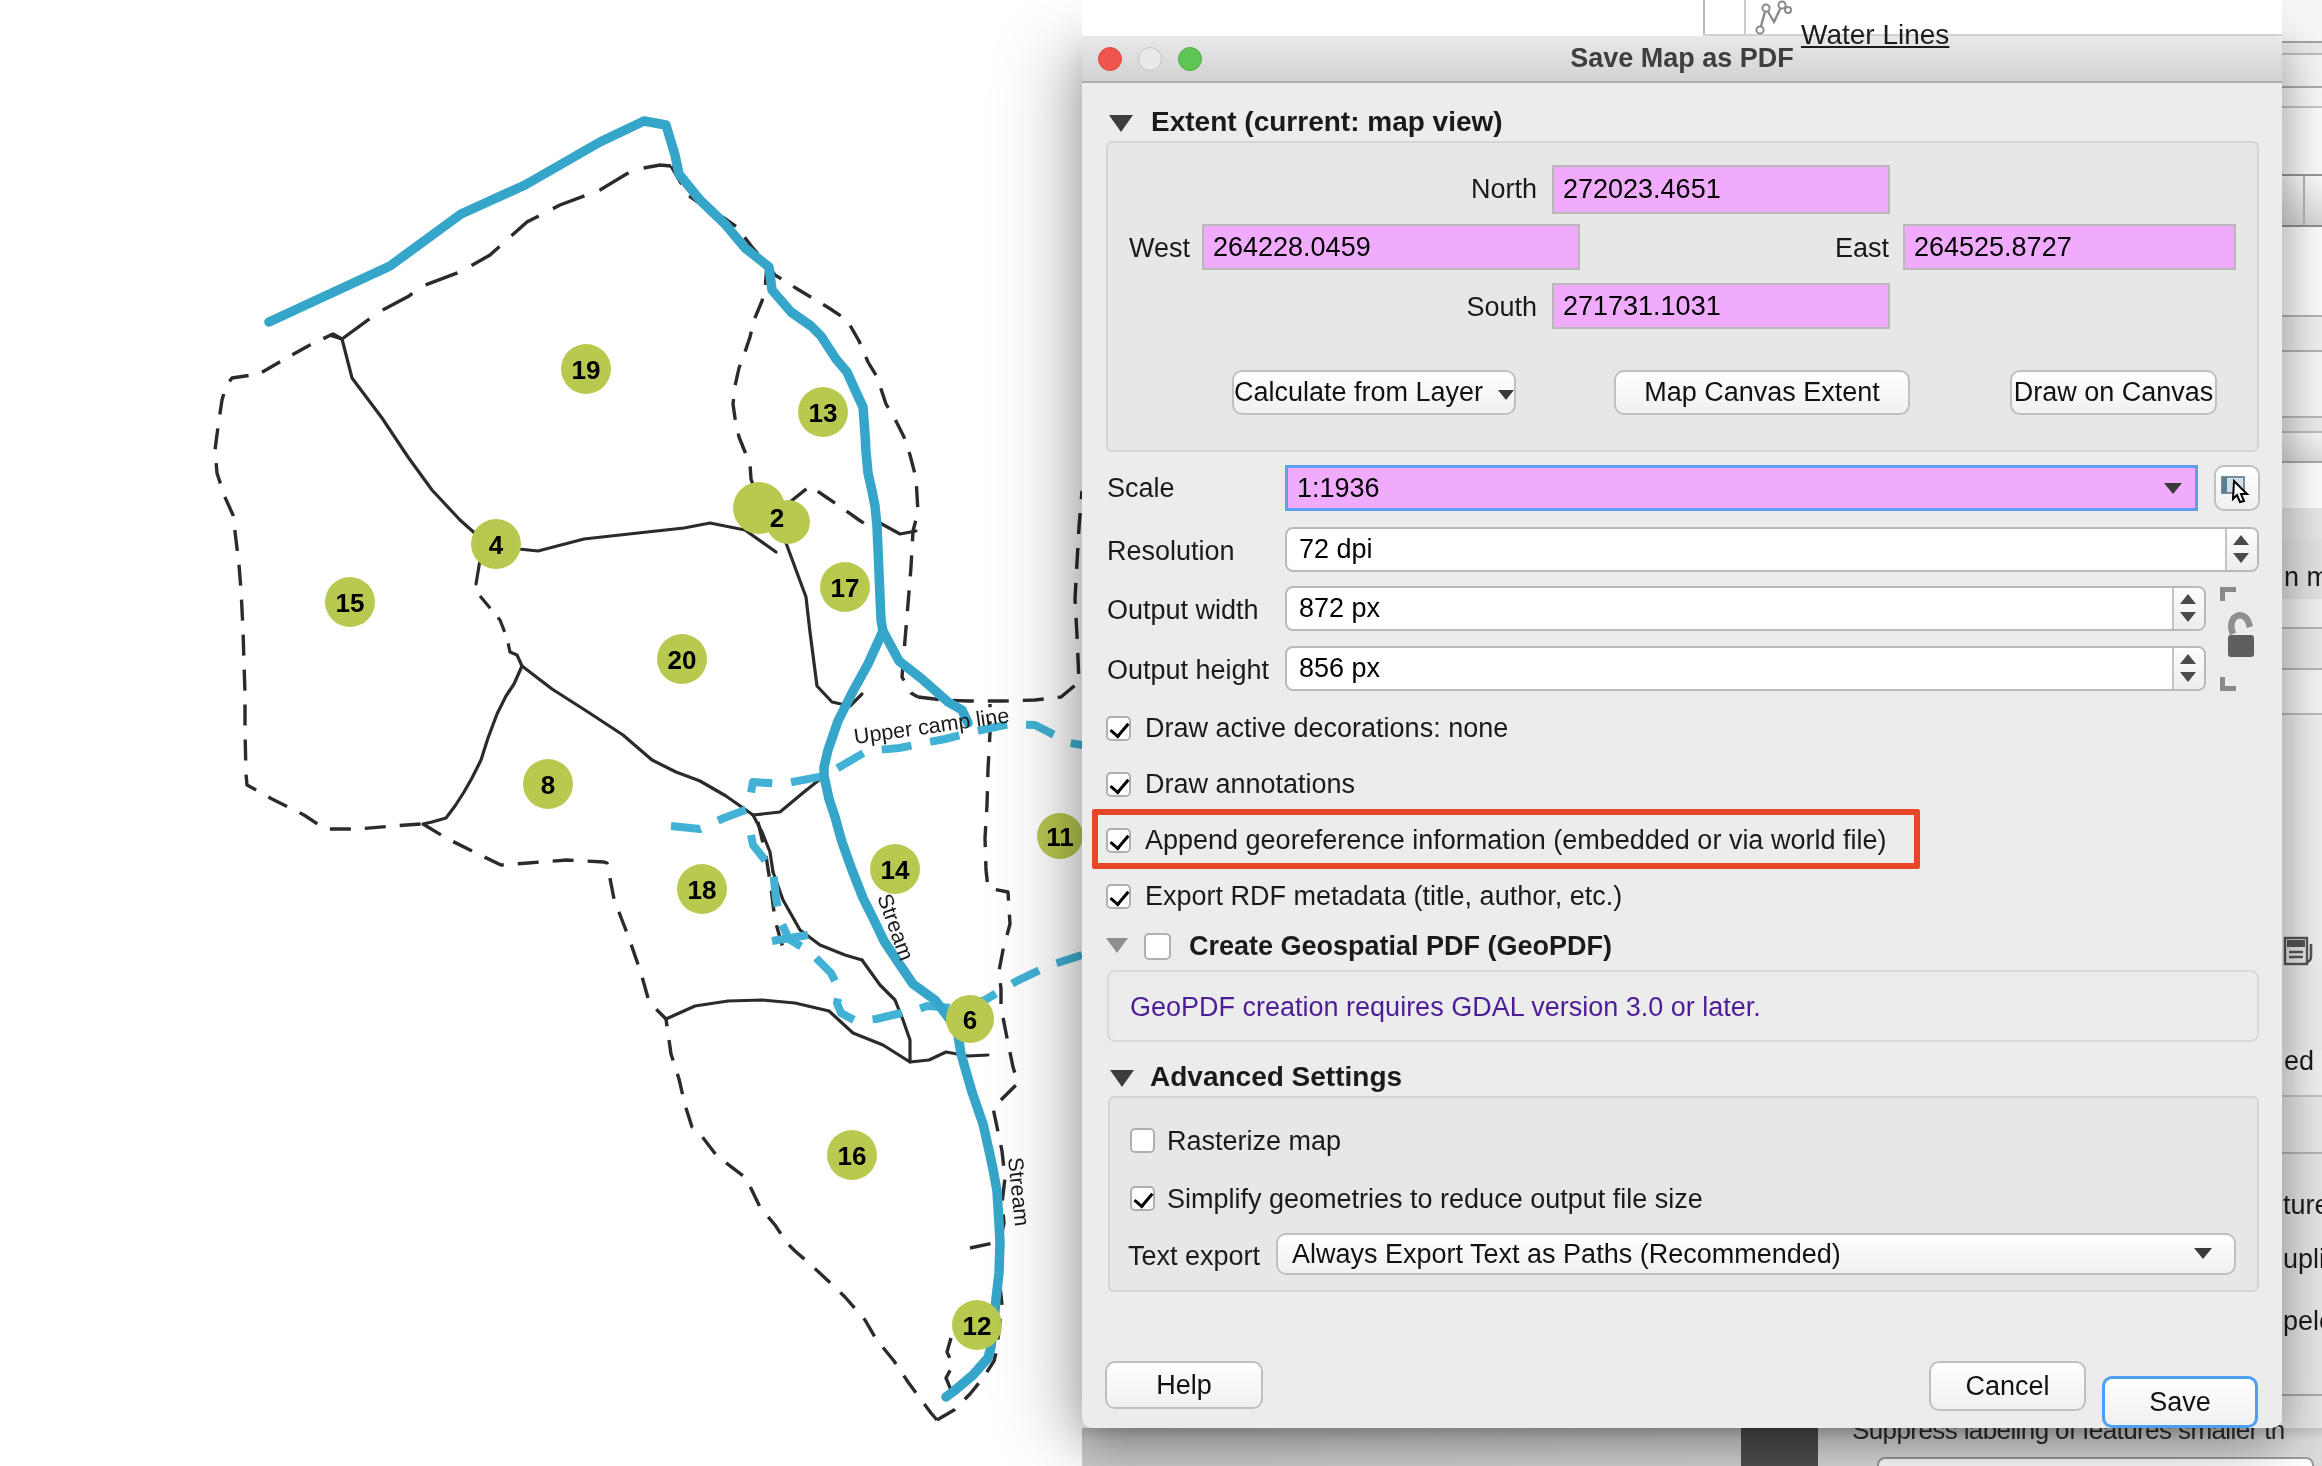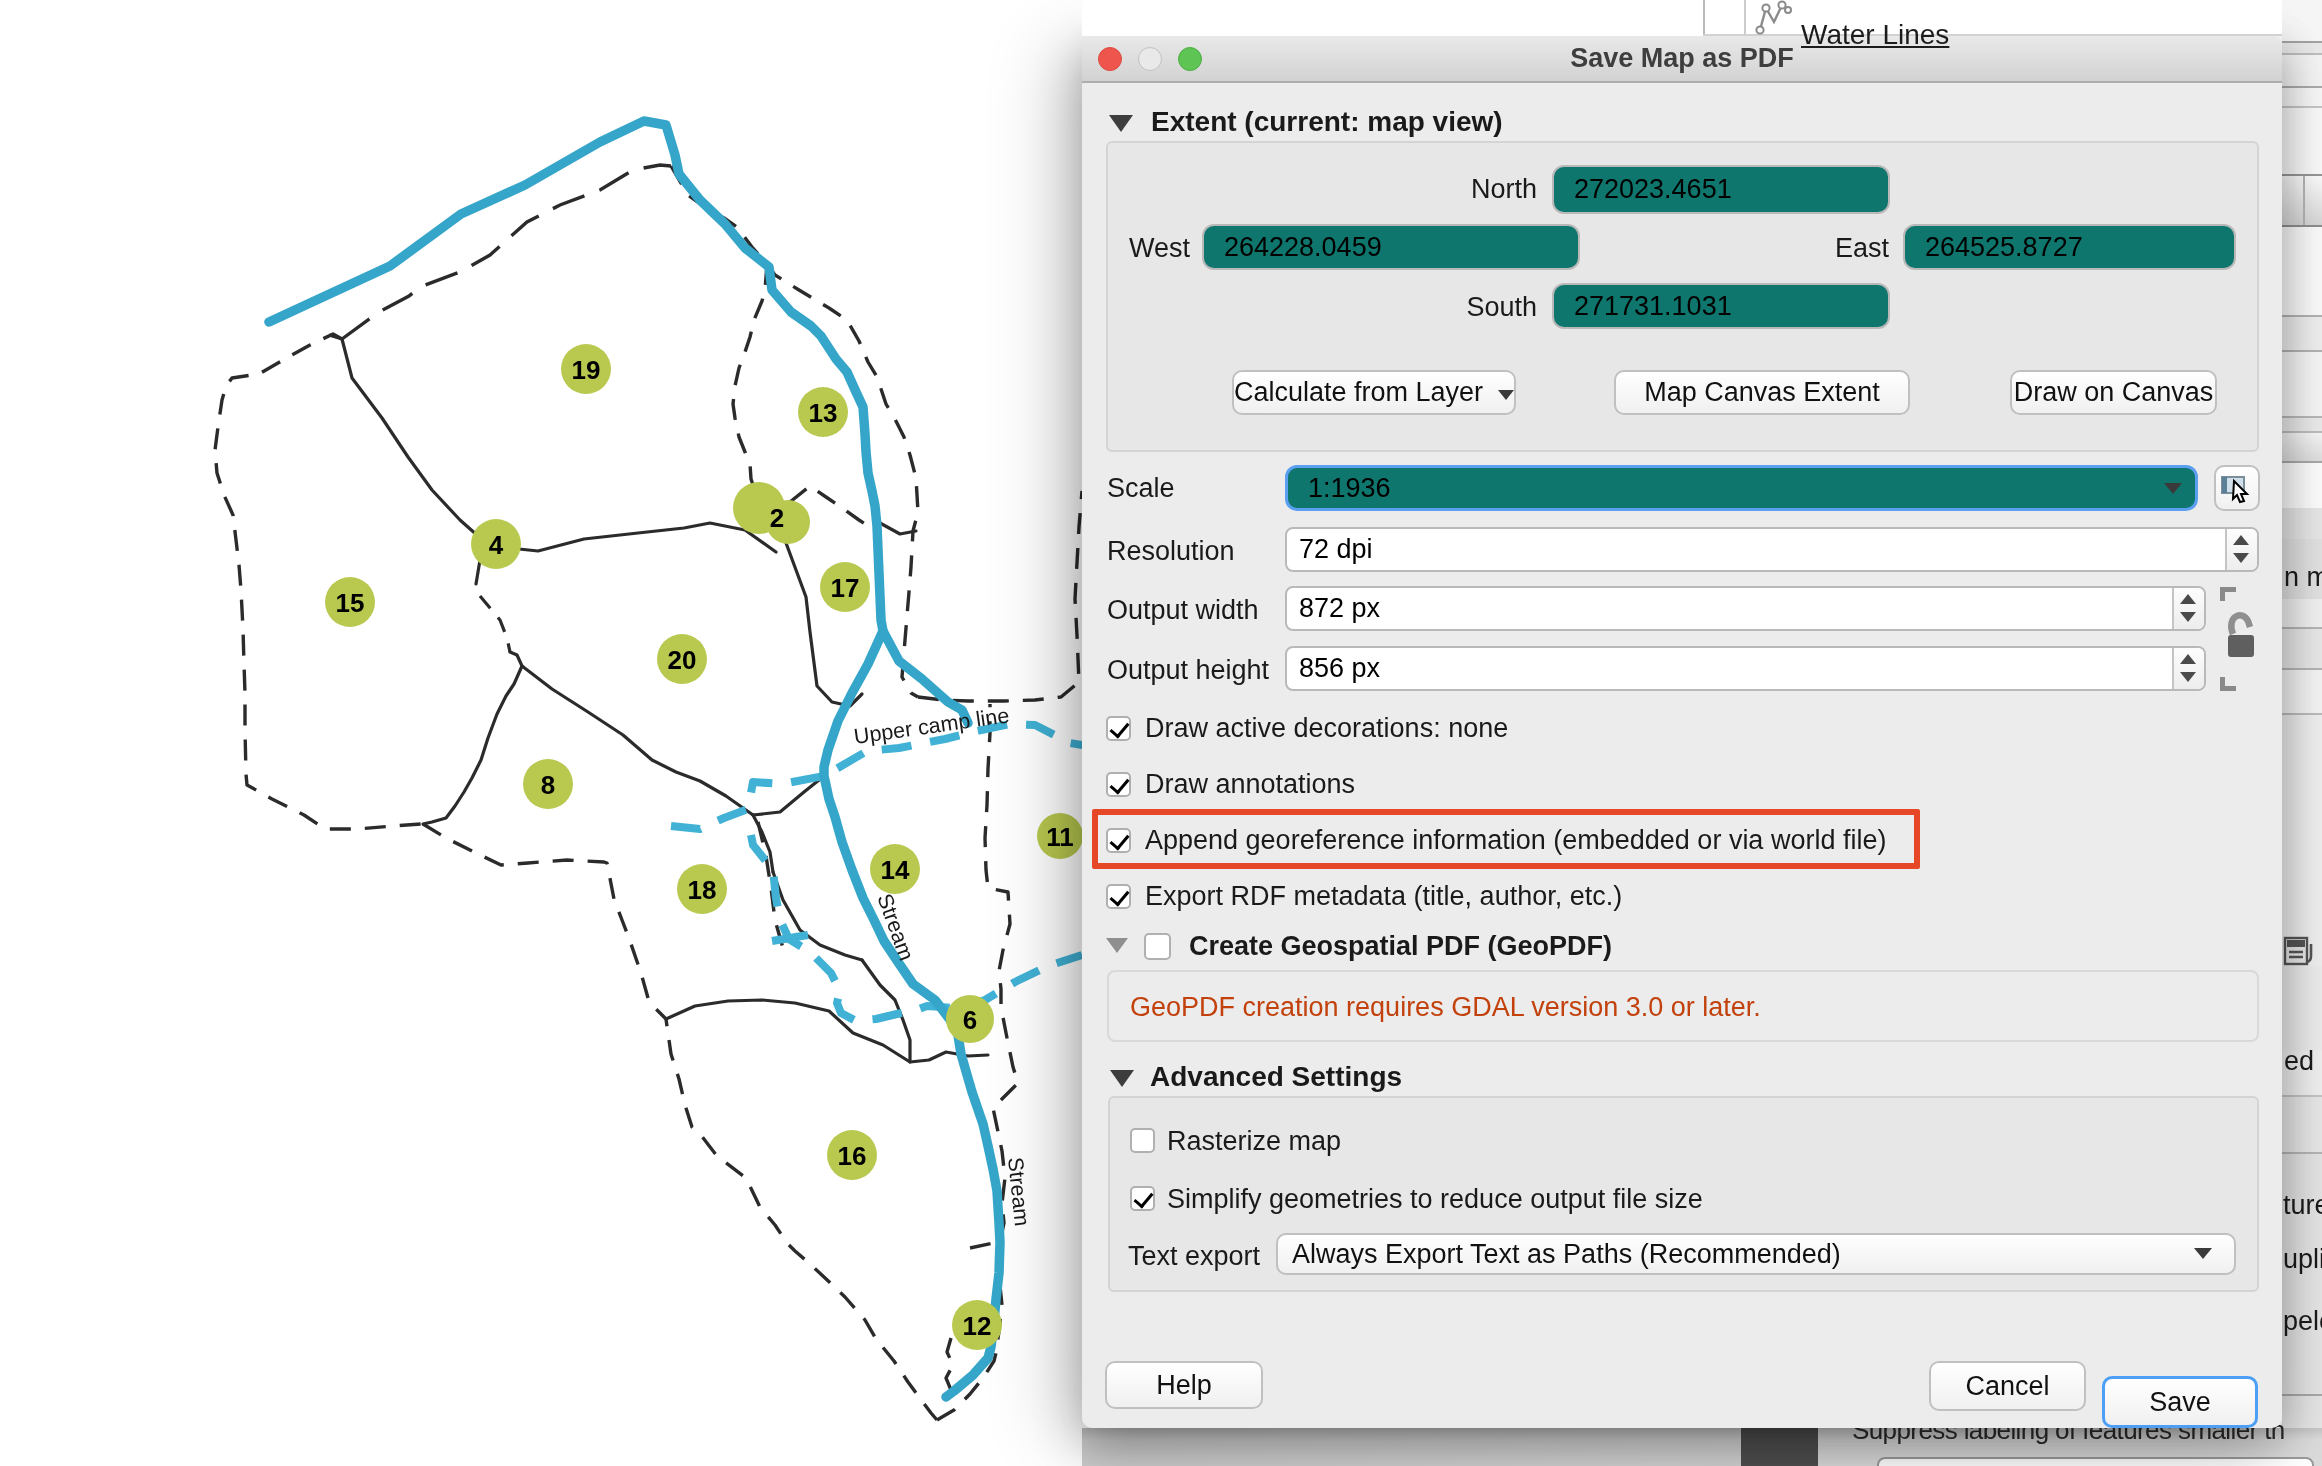--- a/index.html
+++ b/index.html
@@ -11,22 +11,22 @@
      background:#ececec;border-radius:10px;
      box-shadow:0 20px 50px rgba(0,0,0,.22),-28px 10px 70px rgba(0,0,0,.17),10px 6px 36px rgba(0,0,0,.10);}
 #tbar{position:absolute;left:0;top:0;width:100%;height:47px;border-radius:10px 10px 0 0;
       background:linear-gradient(#e9e9e9,#d2d2d2);border-bottom:2px solid #adadad;box-sizing:border-box;}
 #ttl{position:absolute;left:0;top:0;width:100%;height:45px;line-height:45px;text-align:center;
      font-size:27px;font-weight:600;color:#3e3e3e;}
 .tl{position:absolute;top:11px;width:24px;height:24px;border-radius:50%;box-sizing:border-box;}
 .abs{position:absolute;}
 .lbl{position:absolute;font-size:27px;color:#1a1a1a;line-height:36px;white-space:nowrap;}
 .rlbl{text-align:right;}
-.inp{position:absolute;background:#0f766e;border:2px solid #b9b9b9;border-radius:12px;box-sizing:border-box;
-     font-size:27px;color:#000;display:flex;align-items:center;padding-left:20px;white-space:nowrap;}
+.inp{position:absolute;background:#f0abfc;border:2px solid #b9b9b9;border-radius:0;box-sizing:border-box;
+     font-size:27px;color:#000;display:flex;align-items:center;padding-left:9px;white-space:nowrap;}
 .gbox{position:absolute;background:#e7e7e7;border:2px solid #d4d4d4;border-radius:6px;box-sizing:border-box;}
 .btn{position:absolute;background:linear-gradient(#ffffff,#f0f0f0);border:2px solid #c0c0c0;border-radius:10px;
      box-sizing:border-box;font-size:27px;color:#111;display:flex;align-items:center;justify-content:center;white-space:nowrap;}
 .chk{position:absolute;width:25px;height:25px;background:#fff;border:2px solid #b0b0b0;border-radius:5px;box-sizing:border-box;}
 .tick{position:absolute;left:6px;top:1px;width:8px;height:15px;border-right:3px solid #000;border-bottom:3px solid #000;transform:rotate(40deg);}
 .ctxt{position:absolute;font-size:27px;color:#1a1a1a;line-height:36px;white-space:nowrap;}
 .tri{position:absolute;width:0;height:0;border-left:12px solid transparent;border-right:12px solid transparent;border-top:17px solid #3d3d3d;}
 .dna{position:absolute;width:0;height:0;border-left:9px solid transparent;border-right:9px solid transparent;border-top:11px solid #3a3a3a;}
 .upa{position:absolute;width:0;height:0;border-left:8px solid transparent;border-right:8px solid transparent;border-bottom:10px solid #4a4a4a;}
 .dwa{position:absolute;width:0;height:0;border-left:8px solid transparent;border-right:8px solid transparent;border-top:10px solid #4a4a4a;}
@@ -269,21 +269,21 @@
  <div class="ctxt" style="left:63px;top:786px;">Append georeference information (embedded or via world file)</div>
  <div class="chk" style="left:24px;top:848px;">
       <div class="tick"></div>
     </div>
  <div class="ctxt" style="left:63px;top:842px;">Export RDF metadata (title, author, etc.)</div>
 
  <div class="tri" style="left:24px;top:902px;border-top-color:#8f8f8f;border-left-width:11px;border-right-width:11px;border-top-width:15px;"></div>
  <div class="chk" style="left:62px;top:897px;width:27px;height:27px;"></div>
  <div class="ctxt" style="left:107px;top:892px;font-size:27px;font-weight:bold;">Create Geospatial PDF (GeoPDF)</div>
  <div class="gbox" style="left:25px;top:934px;width:1152px;height:72px;background:#ececec;border-color:#d9d9d9;border-radius:8px;"></div>
- <div class="ctxt" style="left:48px;top:953px;color:#c2410c;">GeoPDF creation requires GDAL version 3.0 or later.</div>
+ <div class="ctxt" style="left:48px;top:953px;color:#4c1d95;">GeoPDF creation requires GDAL version 3.0 or later.</div>
 
  <div class="tri" style="left:28px;top:1034px;"></div>
  <div class="lbl" style="left:68px;top:1023px;font-size:28px;font-weight:bold;">Advanced Settings</div>
  <div class="gbox" style="left:26px;top:1060px;width:1151px;height:196px;"></div>
  <div class="chk" style="left:48px;top:1092px;"></div>
  <div class="ctxt" style="left:85px;top:1087px;">Rasterize map</div>
  <div class="chk" style="left:48px;top:1150px;">
       <div class="tick"></div>
     </div>
  <div class="ctxt" style="left:85px;top:1145px;">Simplify geometries to reduce output file size</div>

